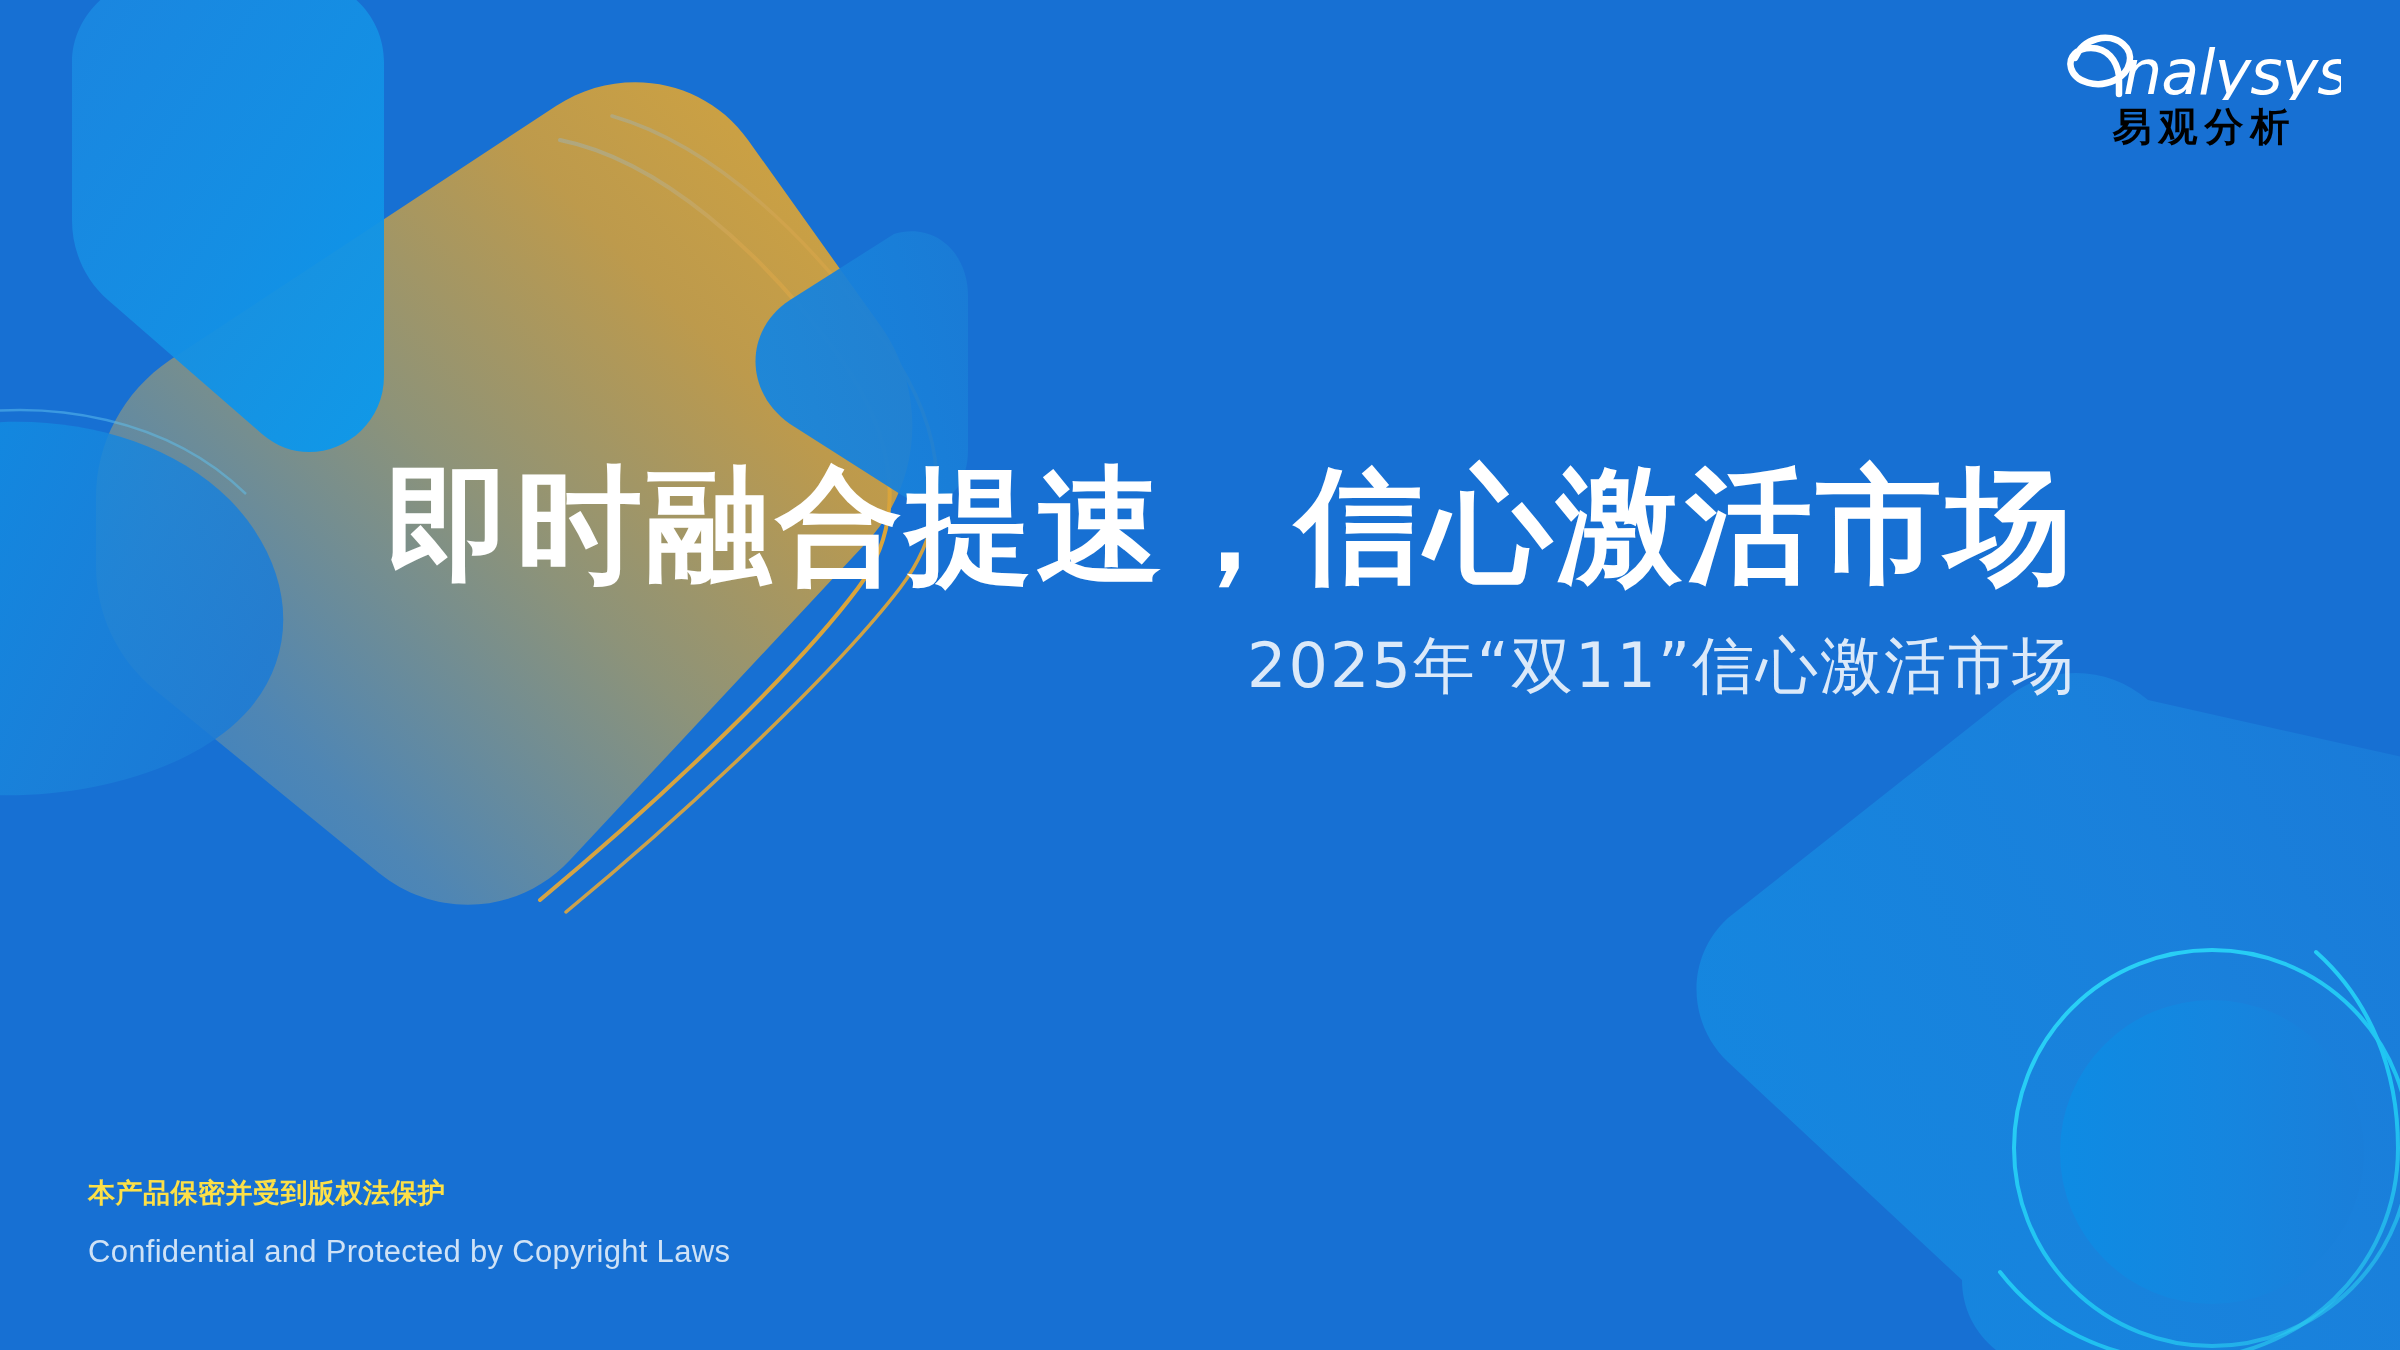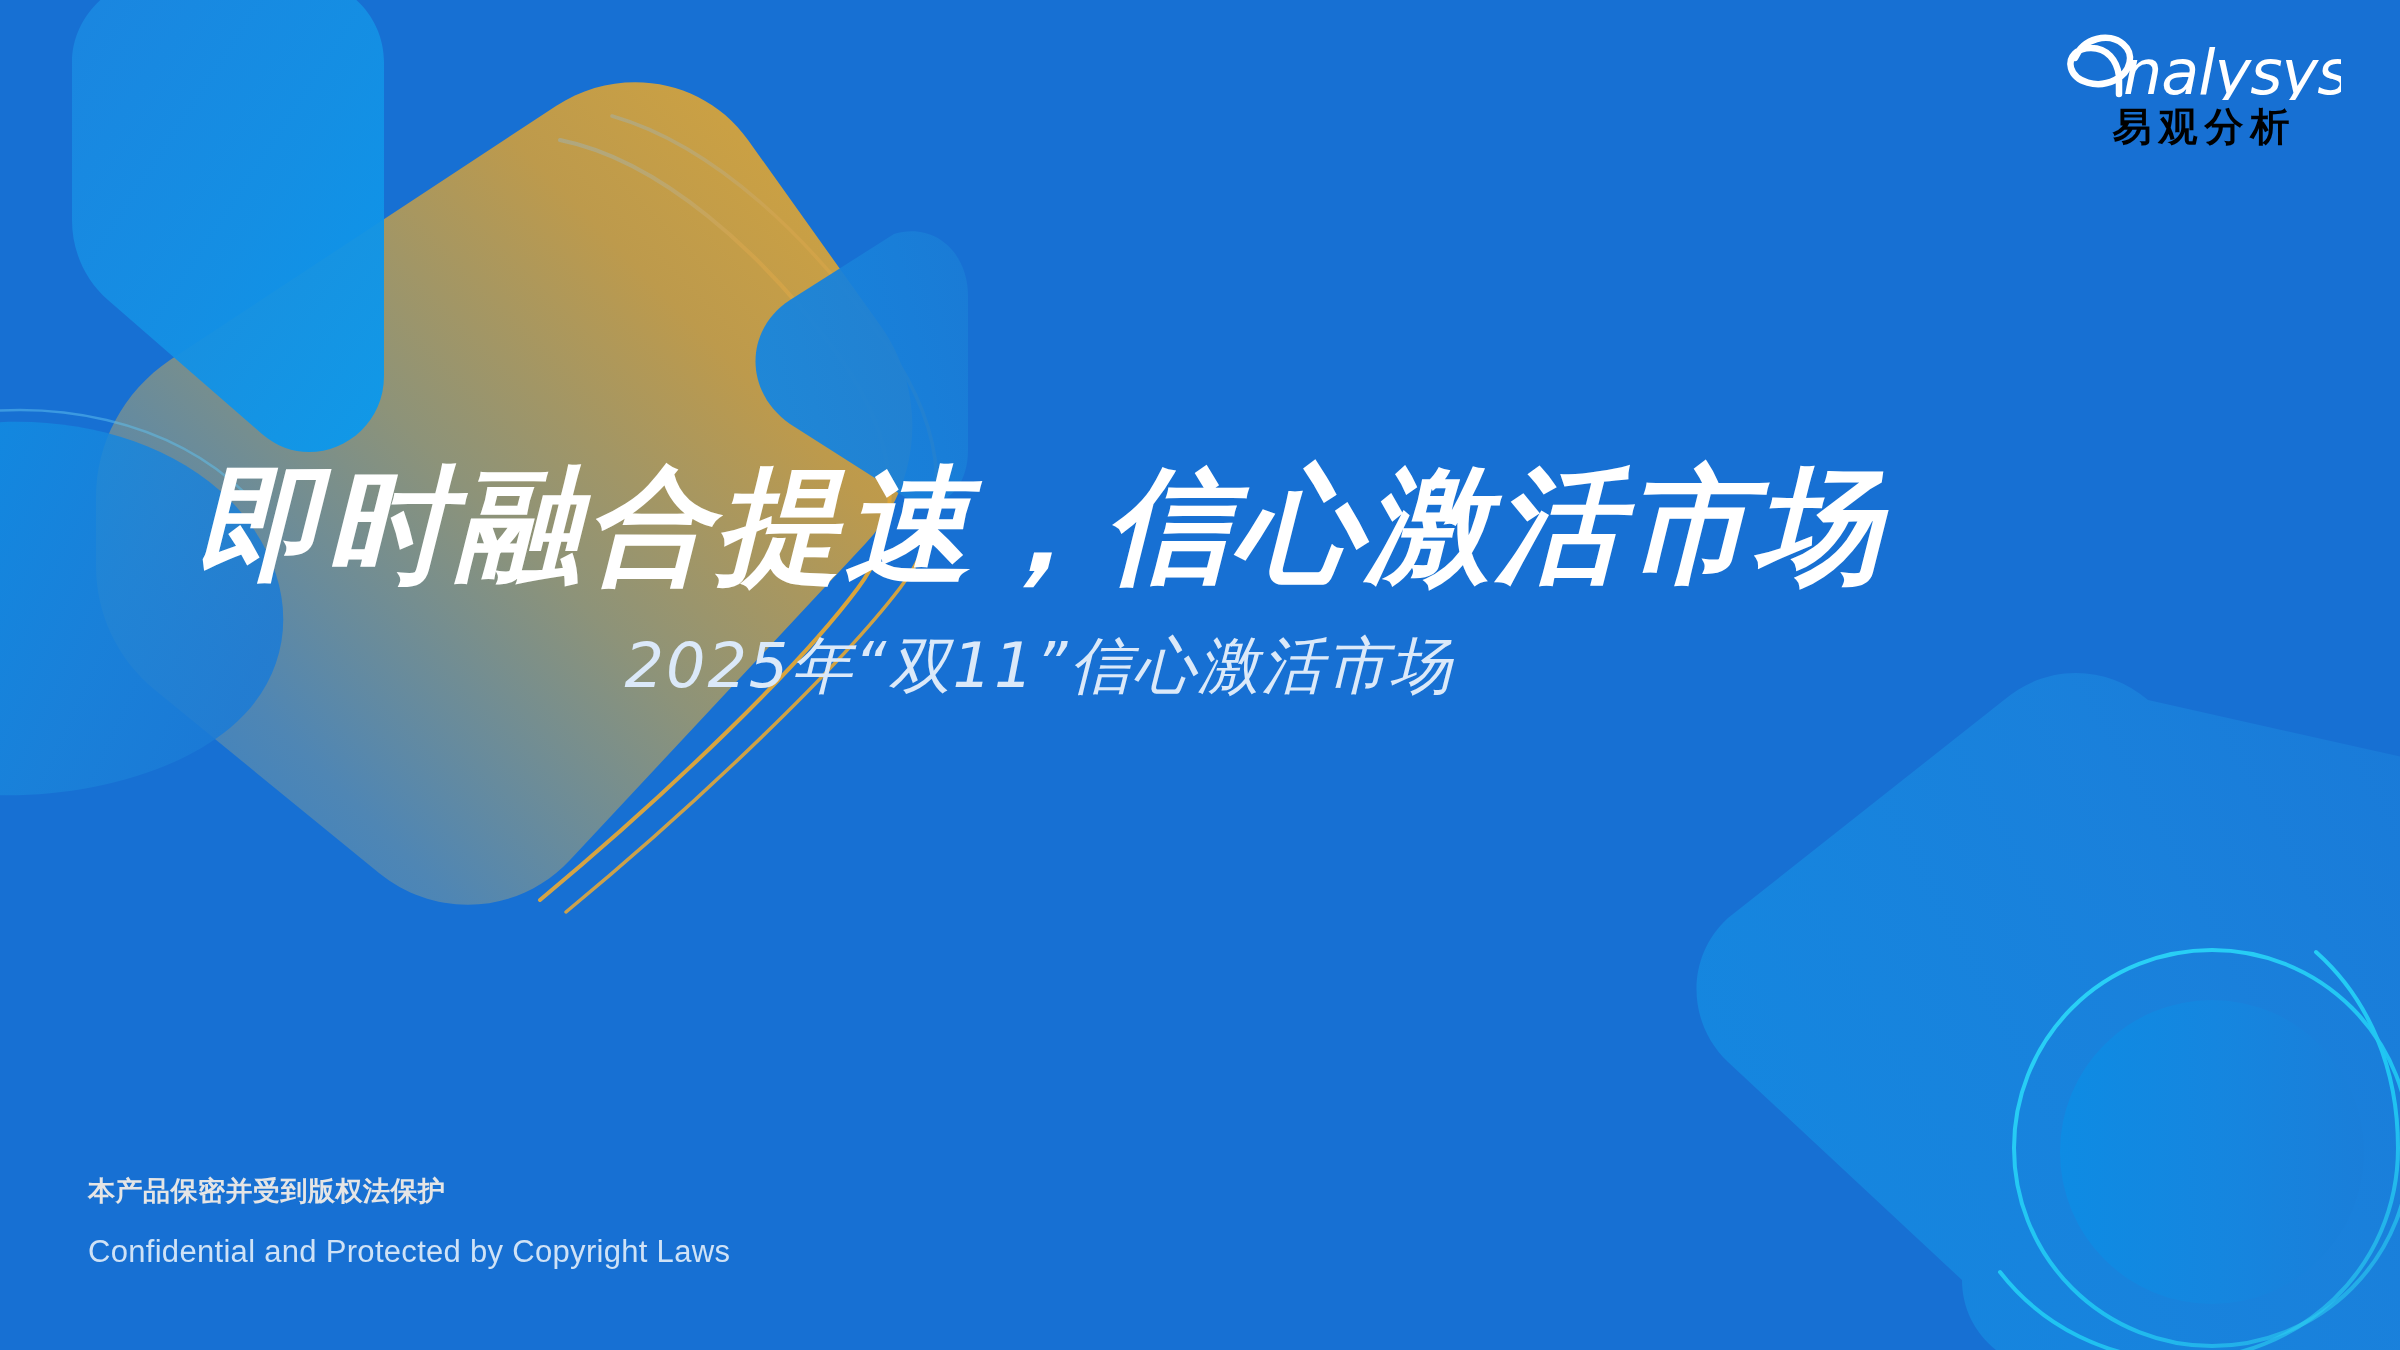--- a/index.html
+++ b/index.html
@@ -47,22 +47,21 @@
     color: #000000;
     font-family: "DejaVu Sans", "Liberation Sans", sans-serif;
   }
 
   
   .headline-wrap {
     position: absolute;
     left: 0;
     top: 452px;
     width: 2076px;
-    text-align: center;
-    font-style: italic;
+    text-align: right;
   }
   .headline {
     margin: 0;
     font-size: 126px;
     font-weight: 700;
     line-height: 1.18;
     color: #ffffff;
     letter-spacing: 4px;
     text-indent: 4px;
     font-family: "DejaVu Sans", "Liberation Sans", sans-serif;
@@ -85,22 +84,22 @@
     position: absolute;
     left: 88px;
     bottom: 78px;
     color: #cfe2f6;
   }
   .footer-cn {
     font-size: 27px;
     font-weight: 700;
     line-height: 1.35;
     letter-spacing: 0.5px;
-    font-family: Liberation Mono, monospace;
-    color: #e5e5e5;
+    font-family: Liberation Serif, serif;
+    color: #fde047;
   }
   .footer-en {
     margin-top: 20px;
     font-size: 31px;
     font-weight: 400;
     line-height: 1.3;
     letter-spacing: 0.3px;
     font-family: Liberation Sans, sans-serif;
     color: #cfe2f6;
   }

